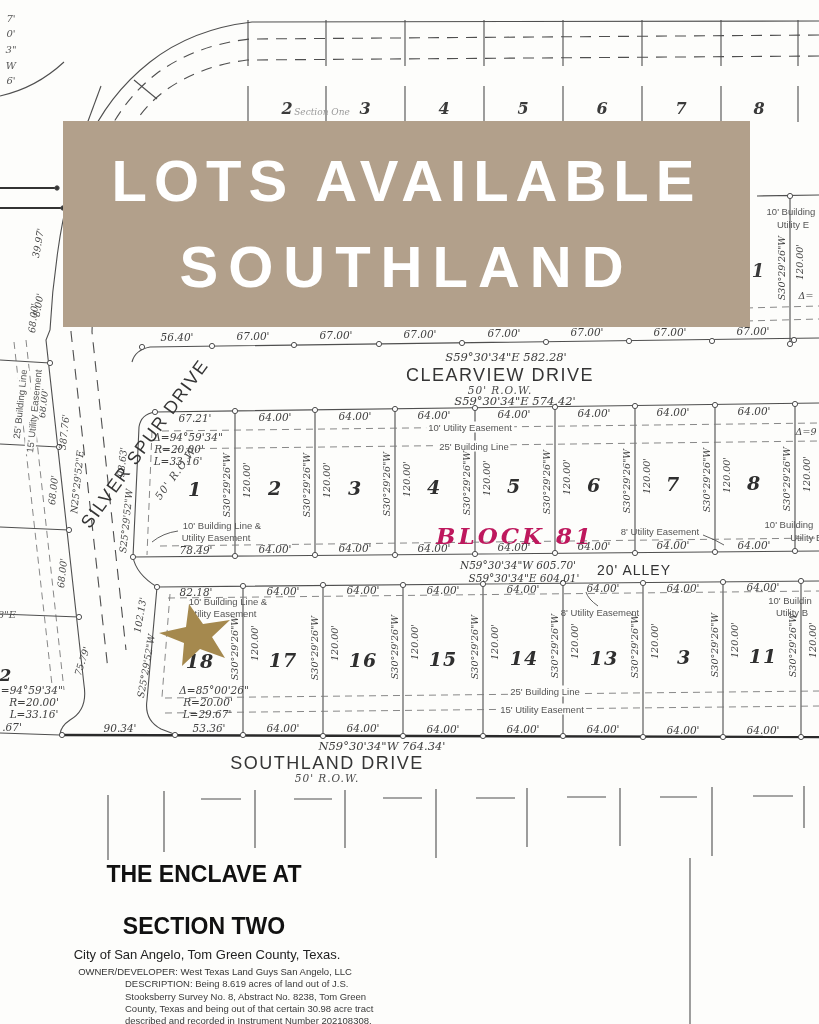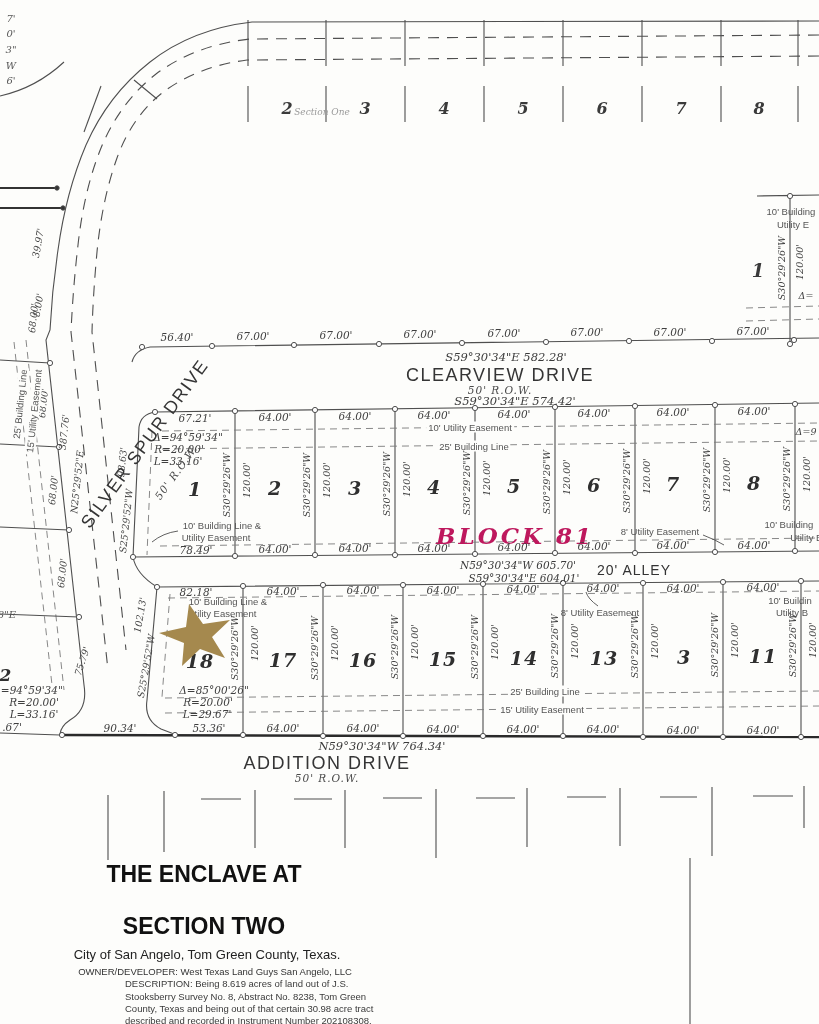--- a/index.html
+++ b/index.html
@@ -294,21 +294,21 @@
   <div class="p m" style="left:209px;top:728px">53.36'</div>
   <div class="p m" style="left:283px;top:728px">64.00'</div>
   <div class="p m" style="left:363px;top:728px">64.00'</div>
   <div class="p m" style="left:443px;top:729px">64.00'</div>
   <div class="p m" style="left:523px;top:729px">64.00'</div>
   <div class="p m" style="left:603px;top:729px">64.00'</div>
   <div class="p m" style="left:683px;top:730px">64.00'</div>
   <div class="p m" style="left:763px;top:730px">64.00'</div>
 
   <div class="p mb" style="left:382px;top:746px">N59°30'34"W  764.34'</div>
-  <div class="p st" style="left:327px;top:763px">ADDITION DRIVE</div>
+  <div class="p st" style="left:327px;top:763px">SOUTHLAND DRIVE</div>
   <div class="p rw" style="left:327px;top:778px">50' R.O.W.</div>
 
   <div class="p st" style="left:145px;top:444px;transform:translate(-50%,-50%) rotate(-54deg)">SILVER SPUR DRIVE</div>
   <div class="p rw" style="left:176px;top:472px;transform:translate(-50%,-50%) rotate(-54deg)">50' R.O.W.</div>
   <div class="p rb" style="left:33px;top:318px;transform:translate(-50%,-50%) rotate(-84deg)">68.00'</div>
   <div class="p rb" style="left:43px;top:403px;transform:translate(-50%,-50%) rotate(-84deg)">68.00'</div>
   <div class="p rb" style="left:53px;top:490px;transform:translate(-50%,-50%) rotate(-84deg)">68.00'</div>
   <div class="p rb" style="left:62px;top:573px;transform:translate(-50%,-50%) rotate(-84deg)">68.00'</div>
   <div class="p rb" style="left:64px;top:432px;transform:translate(-50%,-50%) rotate(-84deg)">387.76'</div>
   <div class="p rb" style="left:77px;top:482px;transform:translate(-50%,-50%) rotate(-84deg)">N25°29'52"E</div>
@@ -322,20 +322,24 @@
   <div class="p frag" style="left:11px;top:49px">3"</div>
   <div class="p frag" style="left:11px;top:65px">W</div>
   <div class="p frag" style="left:11px;top:80px">6'</div>
   <div class="p frag" style="left:7px;top:614px">8"E</div>
 
   <div class="p lot" style="left:6px;top:675px;font-size:17px">2</div>
   <div class="p m" style="left:28px;top:690px">Δ=94°59'34"</div>
   <div class="p m" style="left:34px;top:702px">R=20.00'</div>
   <div class="p m" style="left:34px;top:714px">L=33.16'</div>
 
+  <div class="banner" style="background: rgb(178, 160, 139); color: rgb(255, 255, 255);">
+    <div class="b1">LOTS AVAILABLE</div>
+    <div class="b2">SOUTHLAND</div>
+  </div>
 
   <svg class="star" width="819" height="1024" viewBox="0 0 819 1024">
     <polygon points="189,604 203,624 230,620 212,637 225,658 200,649 182,666 184,643 159,633 186,627" fill="#a5894e"></polygon>
   </svg>
 
   <div class="p t1" style="left:204px;top:874px">THE ENCLAVE AT</div>
   <div class="p t1" style="left:204px;top:926px">SECTION TWO</div>
   <div class="p city" style="left:207px;top:954px">City of San Angelo, Tom Green County, Texas.</div>
   <div class="p own" style="left:215px;top:971px">OWNER/DEVELOPER: West Texas Land Guys San Angelo, LLC</div>
   <div class="pl desc" style="left:125px;top:983px">DESCRIPTION:  Being 8.619 acres of land out of J.S.</div>

